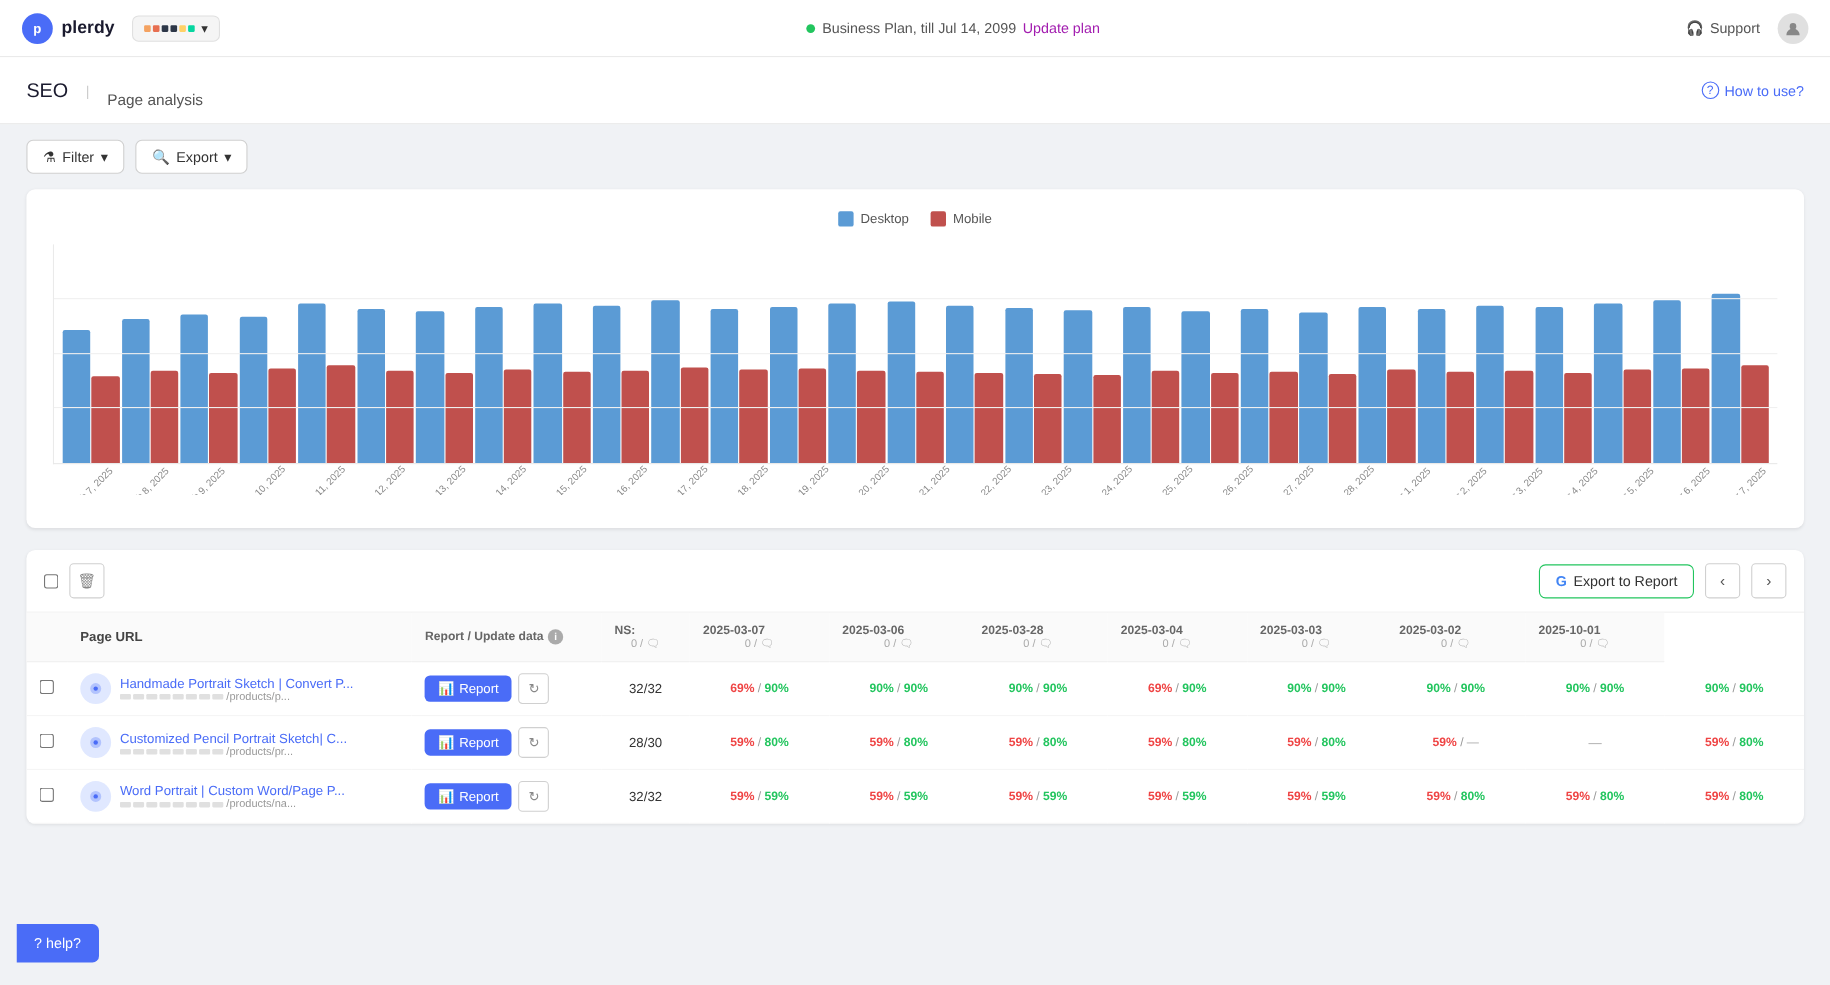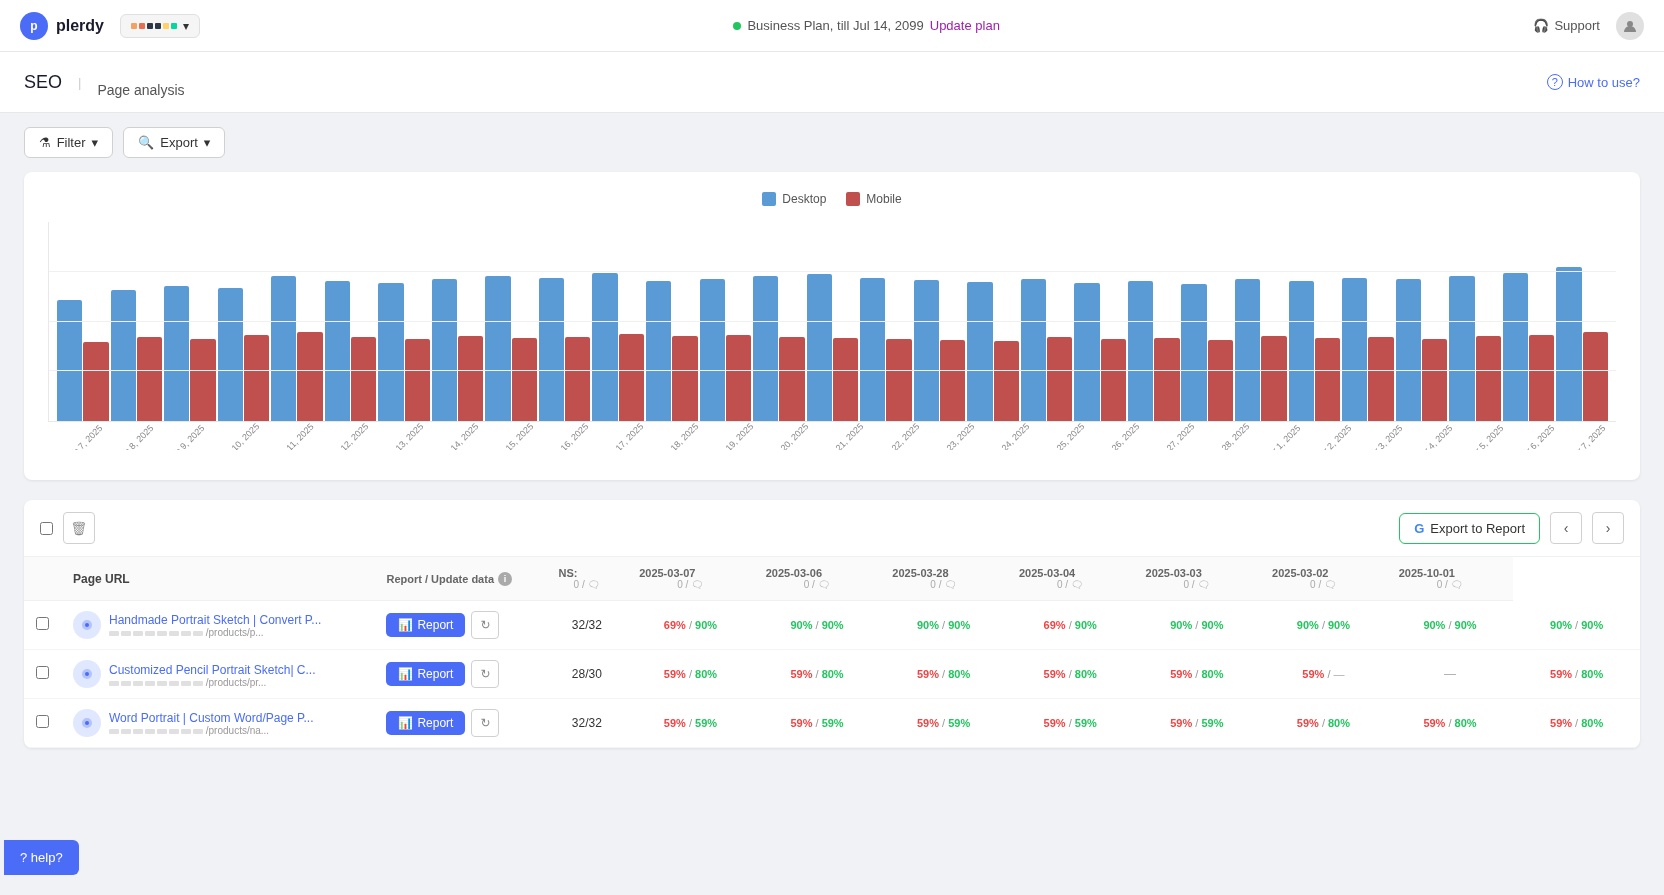--- a/index.html
+++ b/index.html
@@ -260,21 +260,21 @@
 
     .checkbox-cell { width: 32px; }
     input[type="checkbox"] { cursor: pointer; }
 
     .th-url-header { font-size: 12px; color: #444; font-weight: 600; }
     .th-sub { font-size: 10px; color: #aaa; font-weight: 400; display: flex; align-items: center; gap: 3px; justify-content: center; }
 
     .help-btn {
       position: fixed;
       bottom: 20px;
-      left: 4px;
+      left: 15px;
       background: #4a6cf7;
       color: #fff;
       padding: 10px 16px;
       border-radius: 0 6px 6px 0;
       font-size: 13px;
       cursor: pointer;
       z-index: 100;
     }
 
     .info-icon { 

